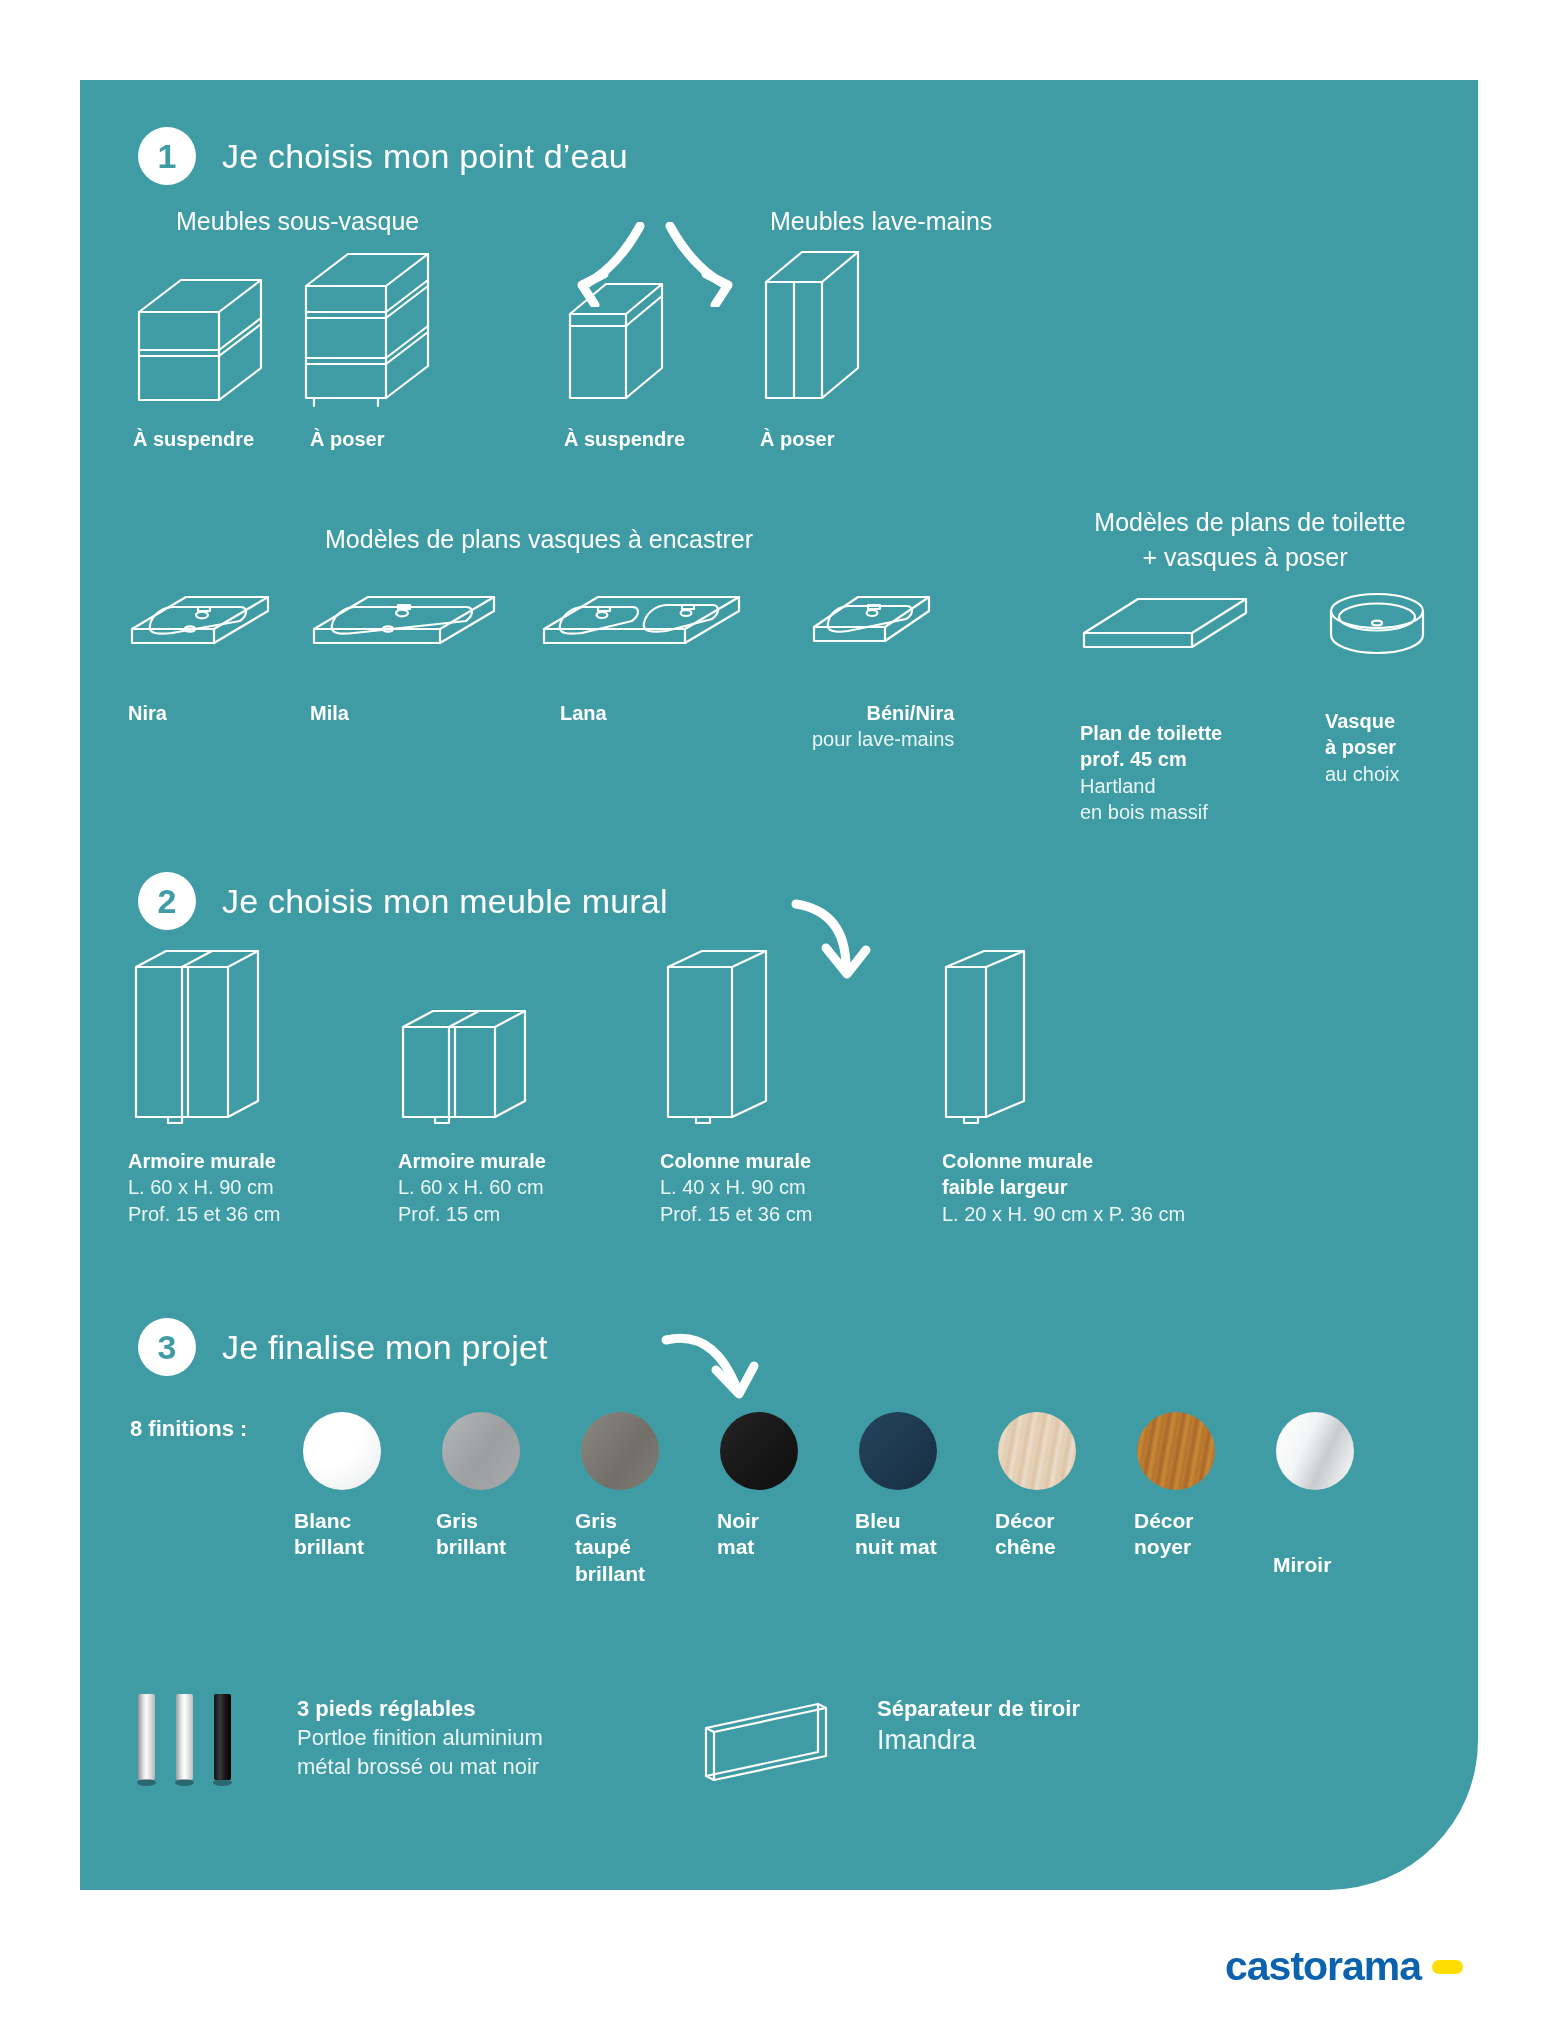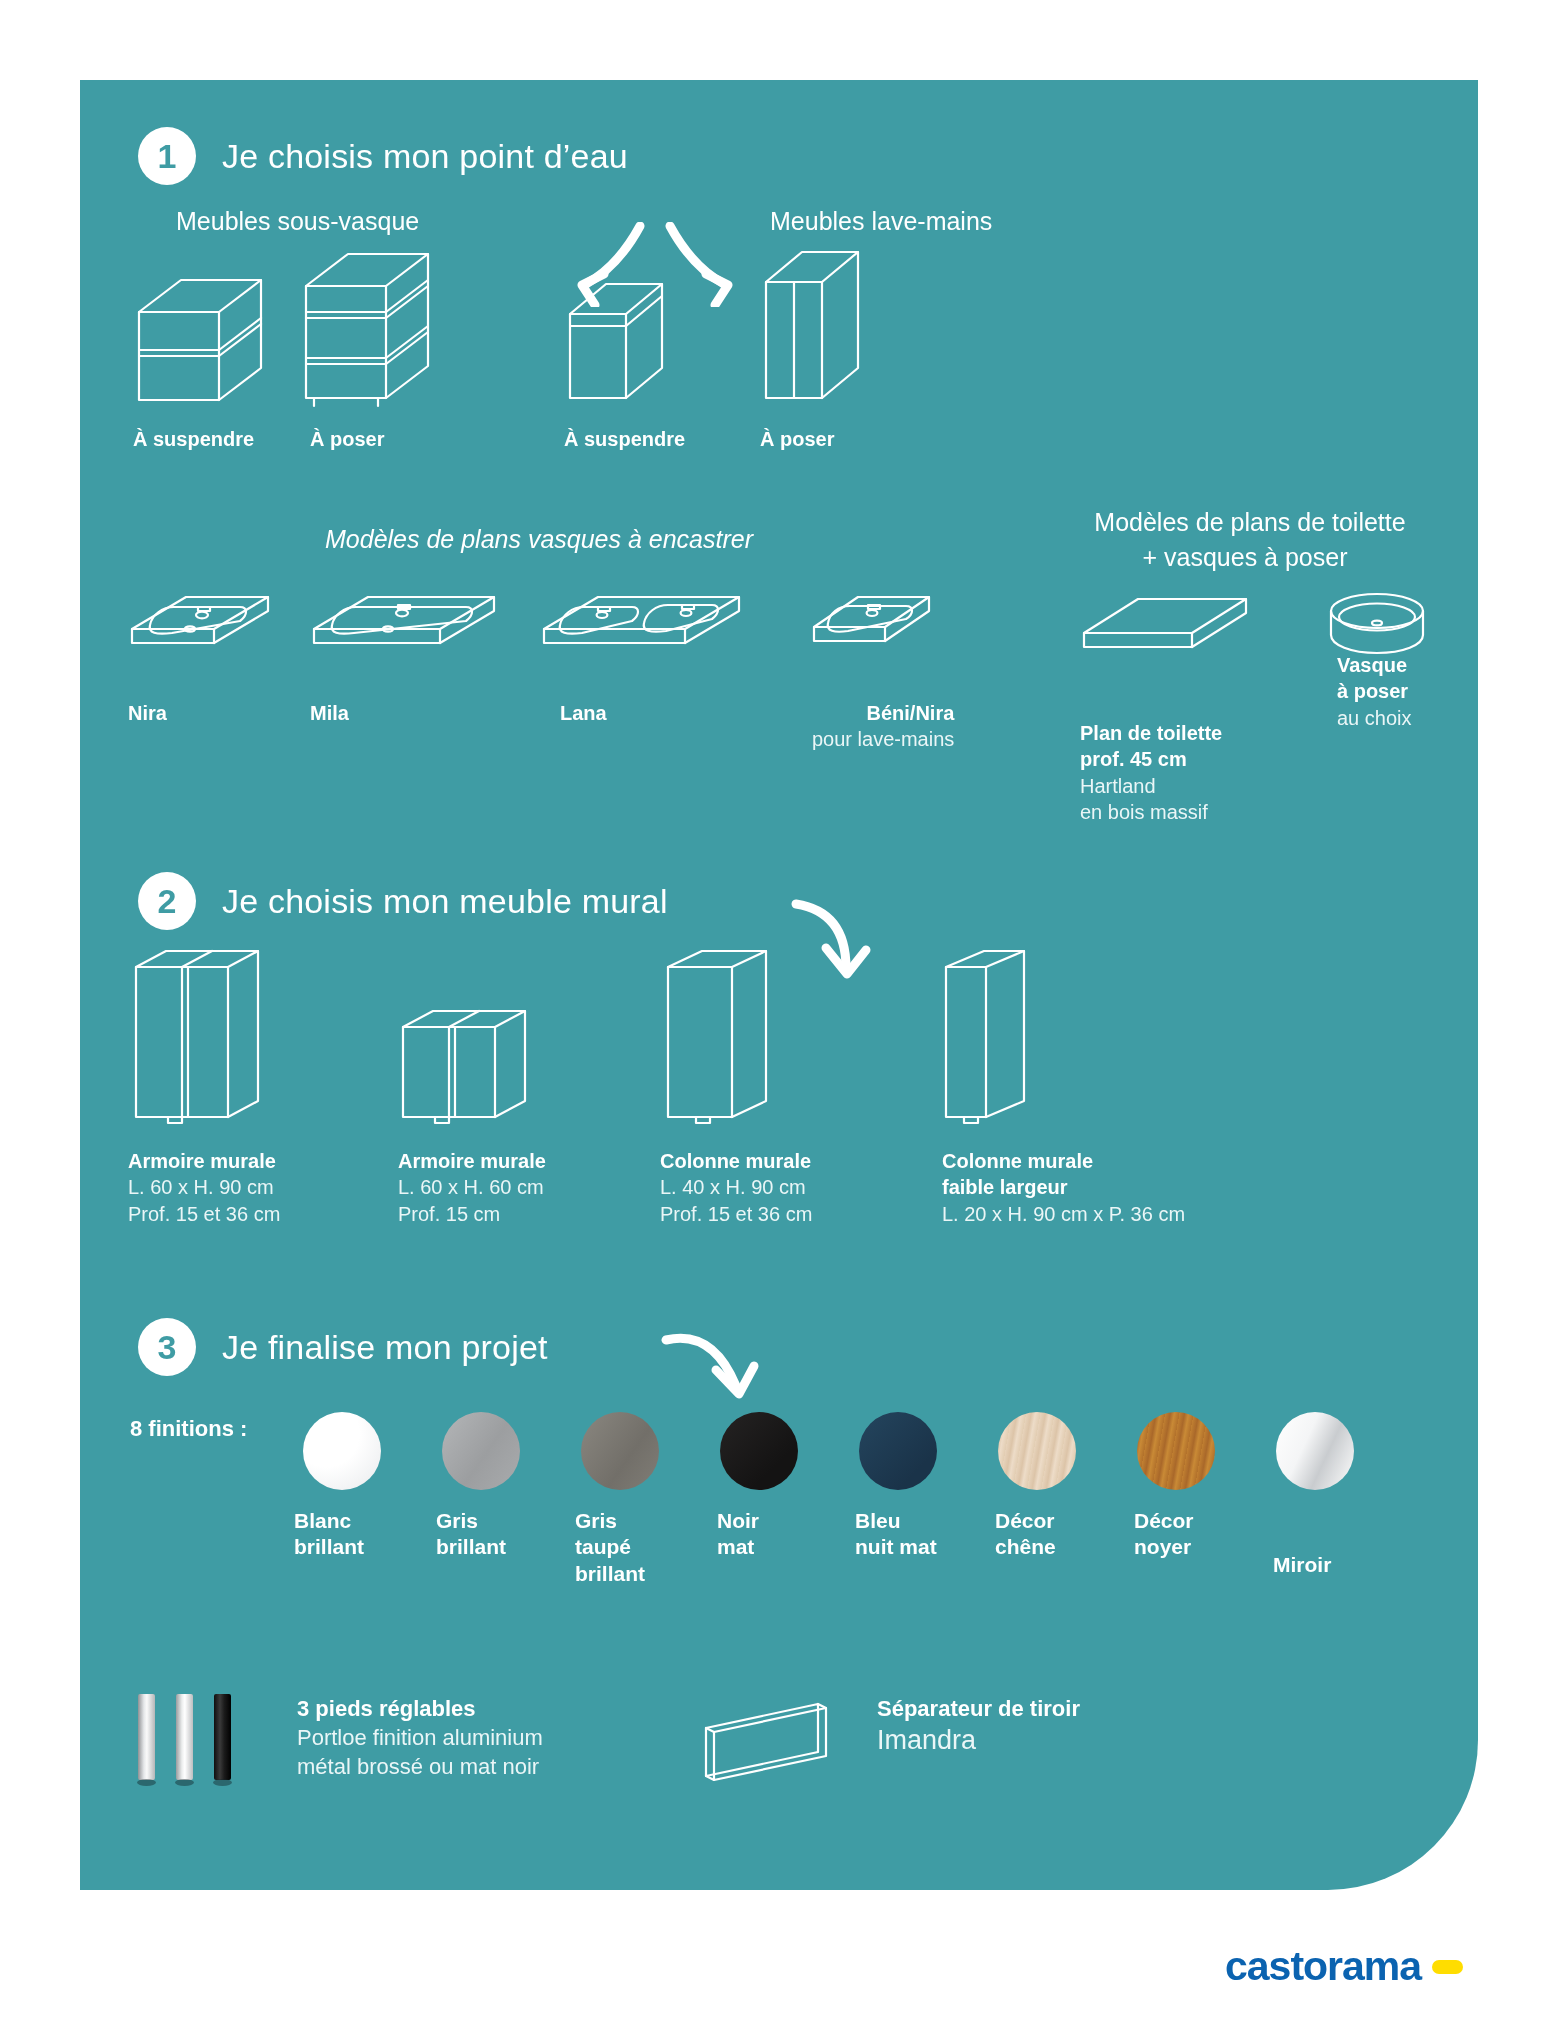--- a/index.html
+++ b/index.html
@@ -149,21 +149,21 @@
   <div class="art" style="left:760px;top:246px;">
     <svg width="110" height="160" viewBox="0 0 110 160">
       <polygon points="6,36 62,36 62,152 6,152"></polygon>
       <polyline points="6,36 42,6 98,6 62,36"></polyline>
       <polyline points="98,6 98,122 62,152"></polyline>
       <line x1="34" y1="36" x2="34" y2="152"></line>
     </svg>
   </div>
   <div class="cap lbl-b" style="left:760px;top:426px;">À poser</div>
 
-  <div class="sub-head" style="left:325px;top:525px;font-style:italic;">Modèles de plans vasques à encastrer</div>
+  <div class="sub-head" style="left:325px;top:525px;">Modèles de plans vasques à encastrer</div>
   <div class="sub-head center" style="left:1065px;top:508px;width:370px;">Modèles de plans de toilette</div>
   <div class="sub-head center" style="left:1060px;top:543px;width:370px;">+ vasques à poser</div>
 
   <div class="art" style="left:128px;top:585px;">
     <svg width="145" height="85" viewBox="0 0 145 85">
       <polyline points="4,44 58,12 140,12 86,44 4,44"></polyline>
       <polyline points="4,44 4,58 86,58 86,44"></polyline>
       <polyline points="86,58 140,26 140,12"></polyline>
       <path d="M22 40 C24 30 34 22 46 22 L112 22 C120 22 120 30 112 36 L44 48 C28 50 20 48 22 40 Z"></path>
       <ellipse cx="74" cy="30" rx="6" ry="3.4"></ellipse>
@@ -237,21 +237,21 @@
   </div>
 
   <div class="art" style="left:1325px;top:585px;">
     <svg width="105" height="85" viewBox="0 0 105 85">
       <ellipse cx="52" cy="26" rx="46" ry="17"></ellipse>
       <ellipse cx="52" cy="32" rx="38" ry="13.5"></ellipse>
       <path d="M6 26 L6 50 C6 60 26 68 52 68 C78 68 98 60 98 50 L98 26"></path>
       <ellipse cx="52" cy="38" rx="5" ry="2.4"></ellipse>
     </svg>
   </div>
-  <div class="cap-wrap" style="left:1325px;top:652px;width:130px;margin-left:12px;">
+  <div class="cap-wrap" style="left:1325px;top:708px;width:130px;">
     <div class="lbl-b" style="white-space:pre-line;">Vasque
 à poser</div>
     <div class="lbl-n" style="white-space:pre-line;">au choix</div>
   </div>
 
   <div class="sec-head" style="left:138px;top:872px;">
     <div class="badge">2</div>
     <div class="sec-title">Je choisis mon meuble mural</div>
   </div>
 

